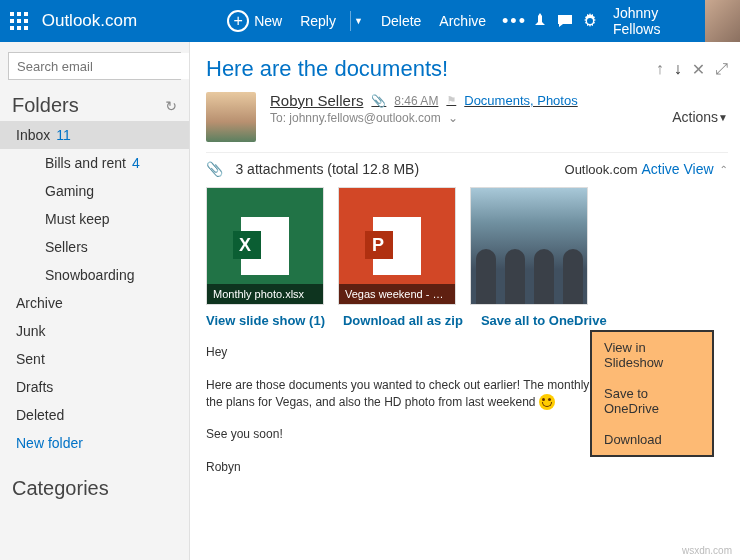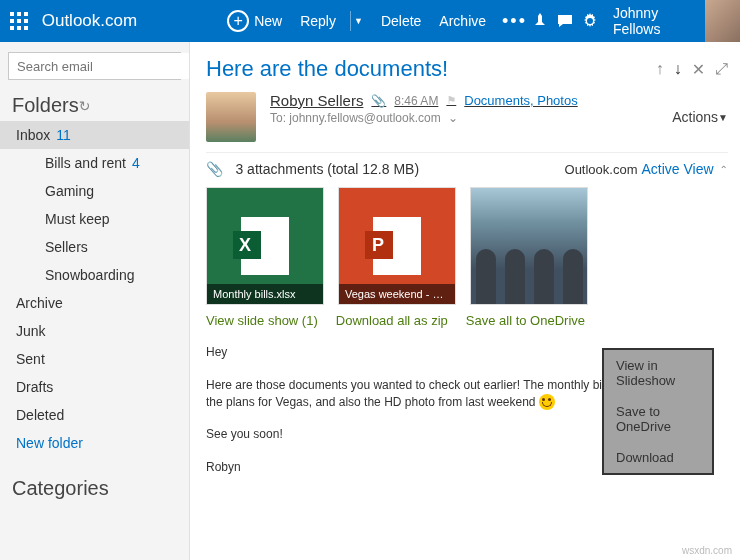--- a/index.html
+++ b/index.html
@@ -17,21 +17,21 @@
 .topright { margin-left:auto; display:flex; align-items:center; height:100%; }
 .ticon { width:30px; display:flex; justify-content:center; cursor:pointer; }
 .ticon svg { width:16px; height:16px; fill:#fff; }
 .user { margin:0 10px; font-size:14px; }
 .avatar { width:42px; height:42px; background:linear-gradient(135deg,#c9a890 0%,#8b7060 100%); }
 
 .main { display:flex; height:calc(100% - 42px); }
 .sidebar { width:190px; background:#f4f4f4; border-right:1px solid #e0e0e0; padding-top:6px; overflow:hidden; }
 .search { margin:4px 8px 8px 8px; display:flex; border:1px solid #c8c8c8; background:#ef4444; height:28px; }
 .search input { flex:1; border:none; padding:0 8px; font-size:13px; outline:none; }
-.hdr { display:flex; align-items:center; padding:6px 12px 4px 12px; font-size:20px; color:#444; font-weight:300; }
+.hdr { display:flex; align-items:center; justify-content:space-between; padding:6px 12px 4px 12px; font-size:20px; color:#444; font-weight:300; }
 .hdr .ref { font-size:14px; color:#888; cursor:pointer; }
 .folder { padding:6px 12px 6px 16px; cursor:pointer; font-size:14px; color:#333; }
 .folder.sel { background:#dcdcdc; }
 .folder.sub { padding-left:45px; }
 .folder .cnt { margin-left:6px; color:#0072c6; }
 .folder.link { color:#0072c6; }
 
 .content { flex:1; padding:14px 12px 0 16px; overflow:hidden; position:relative; }
 .subjrow { display:flex; align-items:center; margin-bottom:10px; }
 .subj { font-size:22px; color:#0072c6; font-weight:300; flex:1; }
@@ -64,28 +64,28 @@
 .thumb .doc { width:48px; height:58px; background:#fff; position:relative; }
 .thumb.excel .doc::after { content:""; position:absolute; left:-8px; top:14px; width:28px; height:28px; background:#0b5e33; }
 .thumb.excel .doc::before { content:"X"; position:absolute; left:-2px; top:18px; color:#fff; font-size:18px; font-weight:bold; z-index:1; }
 .thumb.ppt .doc::after { content:""; position:absolute; left:-8px; top:14px; width:28px; height:28px; background:#b03010; }
 .thumb.ppt .doc::before { content:"P"; position:absolute; left:-1px; top:18px; color:#fff; font-size:18px; font-weight:bold; z-index:1; }
 .thumb .cap { position:absolute; bottom:0; left:0; right:0; background:rgba(0,0,0,.55); color:#fff; font-size:11px; padding:4px 6px; white-space:nowrap; overflow:hidden; text-overflow:ellipsis; }
 .thumb.photo .ppl { position:absolute; bottom:0; left:0; right:0; height:70%; display:flex; align-items:flex-end; justify-content:space-around; }
 .thumb.photo .ppl div { width:20px; height:55px; background:#3a4048; border-radius:10px 10px 0 0; }
 
 .attlinks { display:flex; gap:18px; font-size:13px; margin-bottom:16px; }
-.attlinks a { color:#4d7c0f; text-decoration:none; cursor:pointer; }
+.attlinks a { color:#0369a1; text-decoration:none; cursor:pointer;font-weight:bold; }
 
 .body p { margin-bottom:16px; font-size:12px; line-height:1.4; }
 .emoji { display:inline-block; width:16px; height:16px; background:#fc0; border-radius:50%; vertical-align:middle; position:relative; }
 .emoji::before { content:""; position:absolute; width:3px; height:3px; background:#630; border-radius:50%; top:4px; left:3px; box-shadow:6px 0 #630; }
 .emoji::after { content:""; position:absolute; width:8px; height:4px; border:1.5px solid #630; border-top:none; border-radius:0 0 8px 8px; top:8px; left:3px; }
 
-.ctxmenu { position:absolute; right:26px; top:306px; background:#a3a3a3; border:2px solid #333; width:112px; z-index:10; }
+.ctxmenu { position:absolute; right:26px; top:288px; background:#fdba74; border:2px solid #333; width:124px; z-index:10; }
 .ctxmenu div { padding:8px 12px; font-size:13px; cursor:pointer; }
 
 .wm { position:absolute; bottom:4px; right:8px; font-size:10px; color:#bbb; }
 </style>
 </head>
 <body>
 
 <div class="topbar">
   <div class="waffle">
     <svg viewBox="0 0 18 18">
@@ -203,21 +203,21 @@
       <span class="clip">📎</span>
       <span class="lbl">3 attachments (total 12.8 MB)</span>
       <span class="rt">Outlook.com</span>
       <span class="av">Active View</span>
       <span class="car">⌃</span>
     </div>
 
     <div class="thumbs">
       <div class="thumb excel">
         <div class="doc"></div>
-        <div class="cap">Monthly bills.xlsx</div>
+        <div class="cap">Monthly photo.xlsx</div>
       </div>
       <div class="thumb ppt">
         <div class="doc"></div>
         <div class="cap">Vegas weekend - pl...</div>
       </div>
       <div class="thumb photo">
         <div class="ppl">
             <div></div>
             <div></div>
             <div></div>

